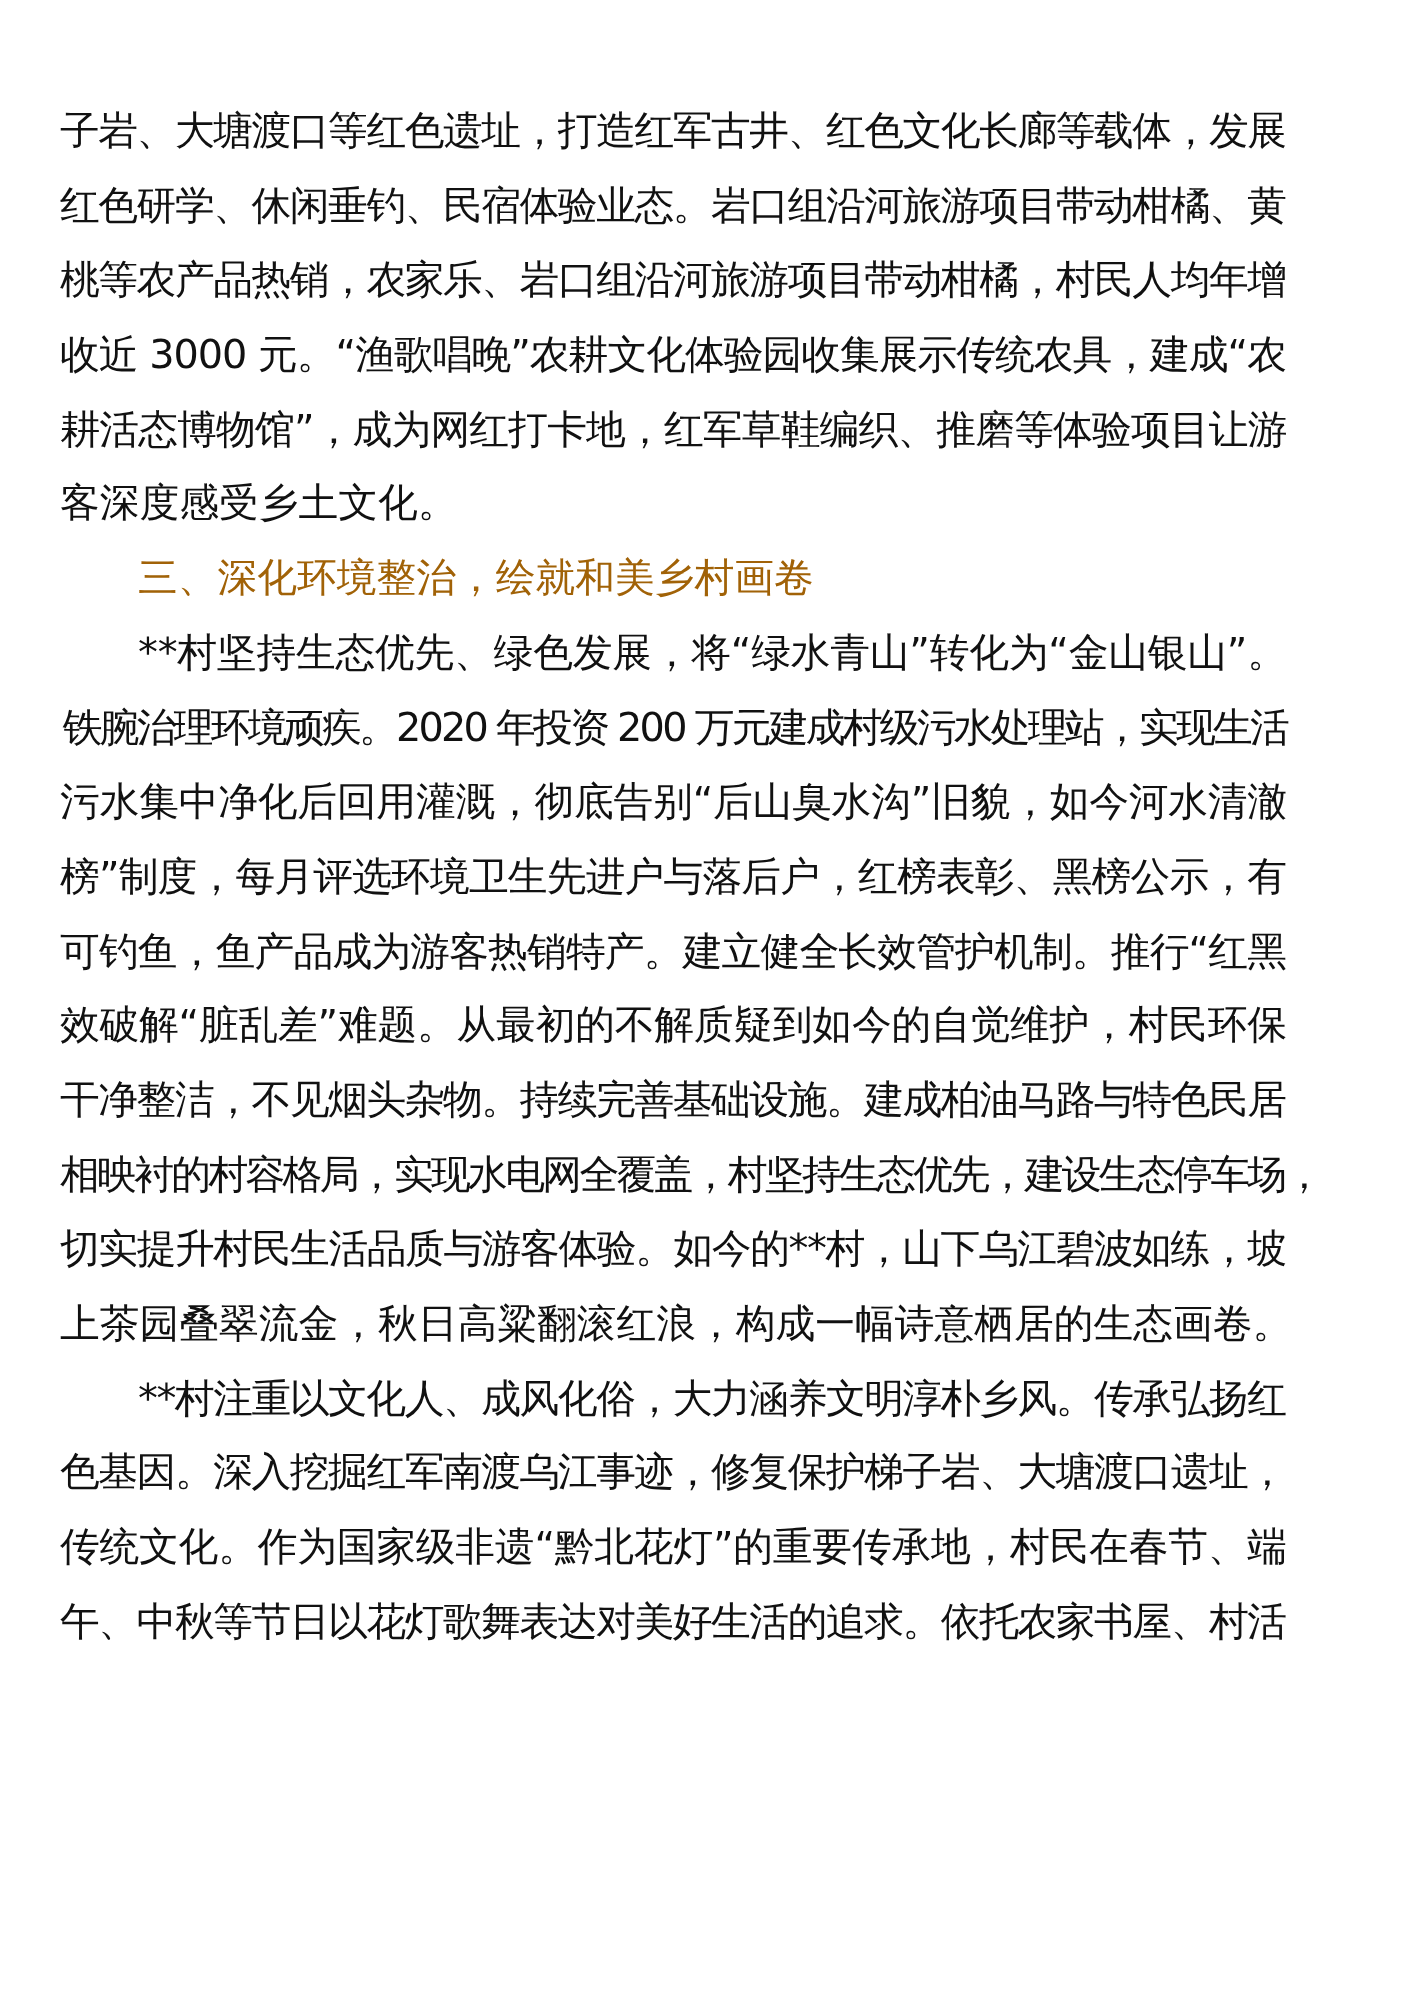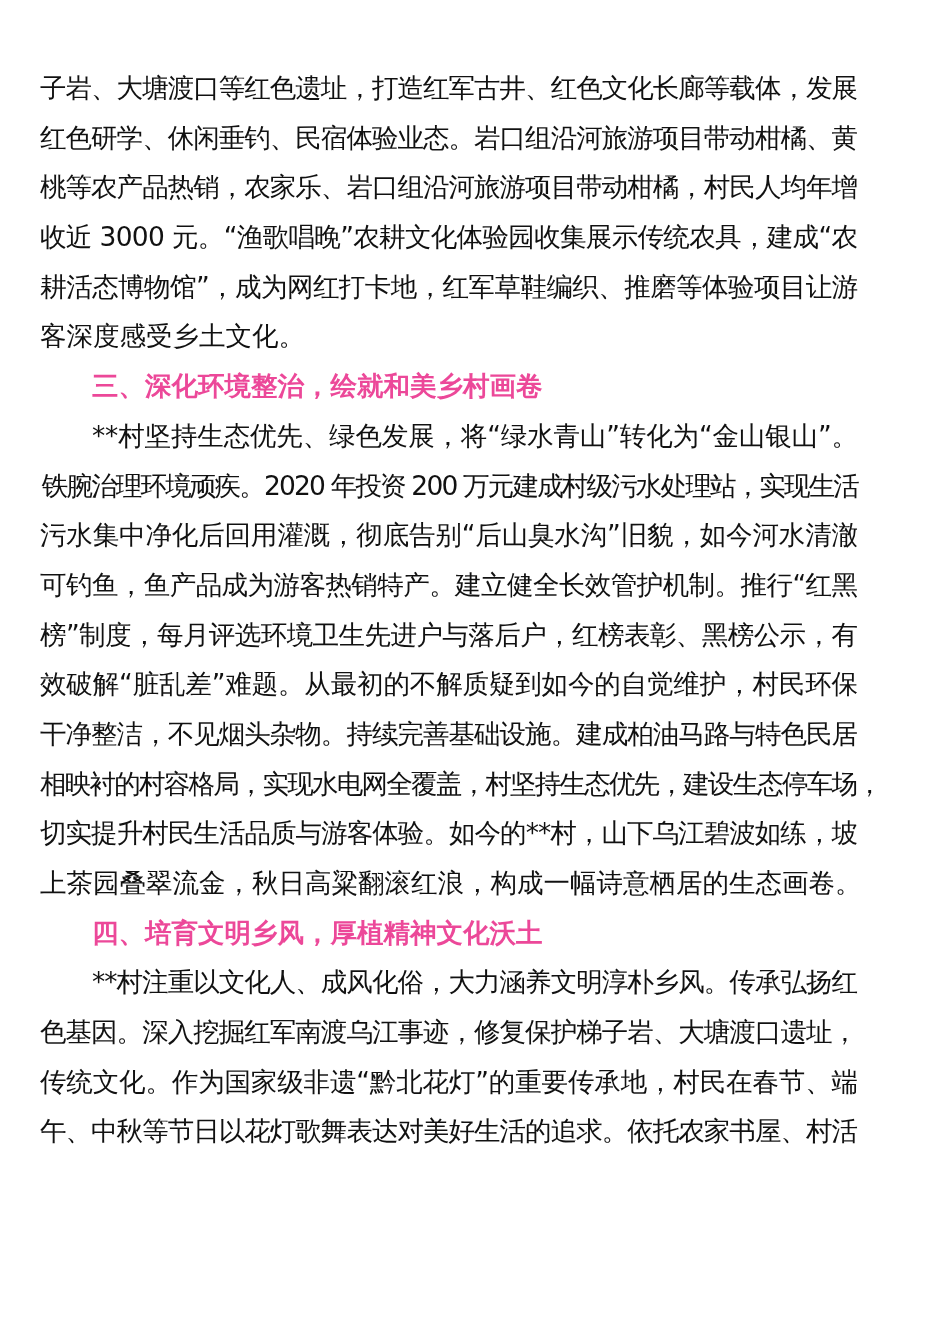--- a/index.html
+++ b/index.html
@@ -26,43 +26,42 @@
       line-height: 49.7px;
       font-size: 26.5px;
       white-space: nowrap;
       letter-spacing: 0px;
       overflow: visible;
     }
     .line.indent {
       padding-left: 52px;
     }
     .line.heading {
-      font-weight: bold;
-      color: #ec4899;
+      font-weight: normal;
+      color: #a16207;
     }
   </style>
 </head>
 <body>
 
 <div class="page">
   <div class="line" style="letter-spacing: -0.968px;">子岩、大塘渡口等红色遗址，打造红军古井、红色文化长廊等载体，发展</div>
   <div class="line" style="letter-spacing: -0.968px;">红色研学、休闲垂钓、民宿体验业态。岩口组沿河旅游项目带动柑橘、黄</div>
   <div class="line" style="letter-spacing: -0.968px;">桃等农产品热销，农家乐、岩口组沿河旅游项目带动柑橘，村民人均年增</div>
   <div class="line" style="letter-spacing: -0.657px;">收近 3000 元。“渔歌唱晚”农耕文化体验园收集展示传统农具，建成“农</div>
   <div class="line" style="letter-spacing: -0.556px; text-align: center;">耕活态博物馆”，成为网红打卡地，红军草鞋编织、推磨等体验项目让游</div>
   <div class="line">客深度感受乡土文化。</div>
   <div class="line indent heading">三、深化环境整治，绘就和美乡村画卷</div>
   <div class="line indent" style="letter-spacing: -0.143px;">**村坚持生态优先、绿色发展，将“绿水青山”转化为“金山银山”。</div>
   <div class="line" style="letter-spacing: -1.819px; text-align: right;">铁腕治理环境顽疾。2020 年投资 200 万元建成村级污水处理站，实现生活</div>
-  <div class="line" style="letter-spacing: -0.144px;">污水集中净化后回用灌溉，彻底告别“后山臭水沟”旧貌，如今河水清澈</div>
+  <div class="line" style="letter-spacing: -0.144px; text-align: center;">污水集中净化后回用灌溉，彻底告别“后山臭水沟”旧貌，如今河水清澈</div>
+  <div class="line" style="letter-spacing: -0.556px;">榜”制度，每月评选环境卫生先进户与落后户，红榜表彰、黑榜公示，有</div>
   <div class="line" style="letter-spacing: -0.556px;">可钓鱼，鱼产品成为游客热销特产。建立健全长效管护机制。推行“红黑</div>
-  <div class="line" style="letter-spacing: -0.556px;">榜”制度，每月评选环境卫生先进户与落后户，红榜表彰、黑榜公示，有</div>
   <div class="line" style="letter-spacing: -0.144px;">效破解“脏乱差”难题。从最初的不解质疑到如今的自觉维护，村民环保</div>
   <div class="line" style="letter-spacing: -0.968px;">干净整洁，不见烟头杂物。持续完善基础设施。建成柏油马路与特色民居</div>
   <div class="line" style="letter-spacing: -1.766px;">相映衬的村容格局，实现水电网全覆盖，村坚持生态优先，建设生态停车场，</div>
   <div class="line" style="letter-spacing: -0.938px;">切实提升村民生活品质与游客体验。如今的**村，山下乌江碧波如练，坡</div>
   <div class="line">上茶园叠翠流金，秋日高粱翻滚红浪，构成一幅诗意栖居的生态画卷。</div>
-  <div class="line indent heading">四、培育文明乡风，厚植精神文化沃土</div>
   <div class="line indent" style="letter-spacing: -0.967px;">**村注重以文化人、成风化俗，大力涵养文明淳朴乡风。传承弘扬红</div>
   <div class="line" style="letter-spacing: -0.968px;">色基因。深入挖掘红军南渡乌江事迹，修复保护梯子岩、大塘渡口遗址，</div>
   <div class="line" style="letter-spacing: -0.144px;">传统文化。作为国家级非遗“黔北花灯”的重要传承地，村民在春节、端</div>
   <div class="line" style="letter-spacing: -0.968px;">午、中秋等节日以花灯歌舞表达对美好生活的追求。依托农家书屋、村活</div>
 </div>
 
 </body></html>

